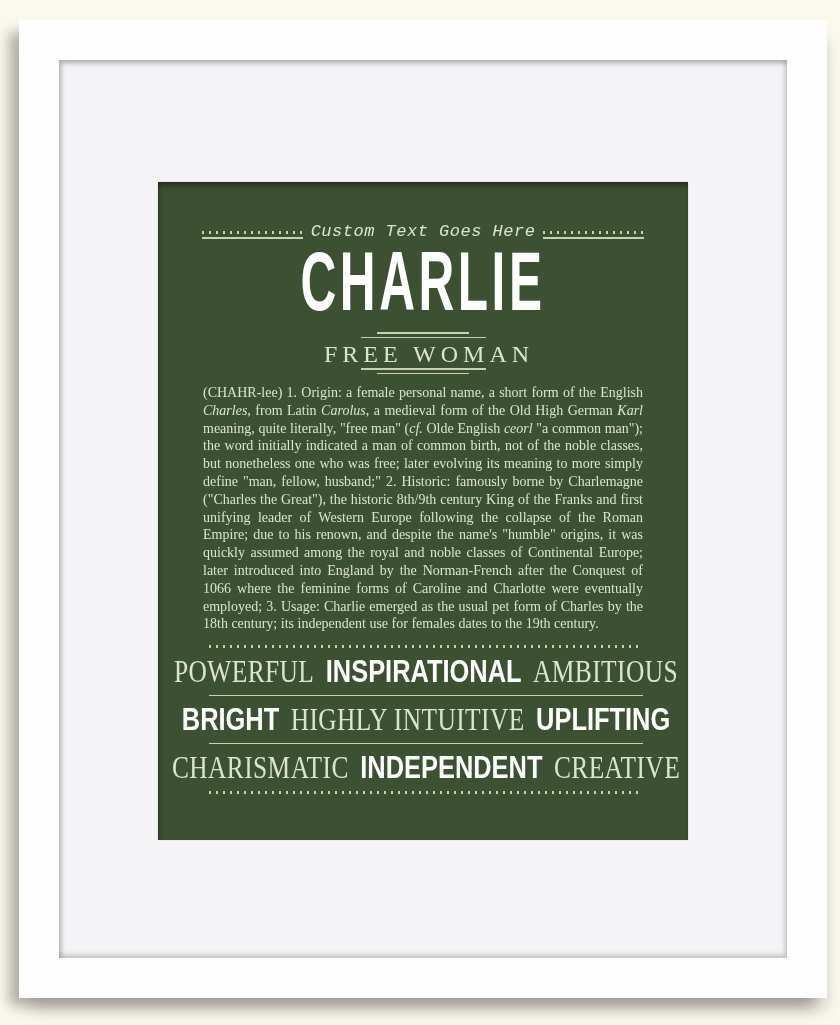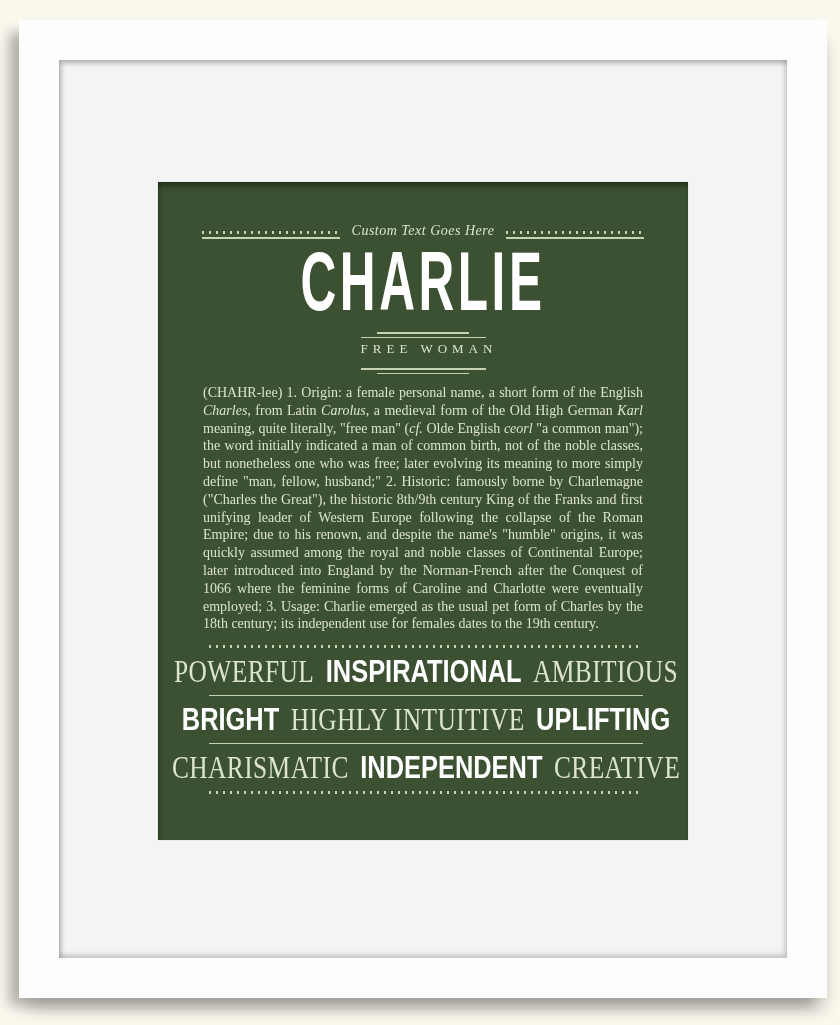--- a/index.html
+++ b/index.html
@@ -54,23 +54,23 @@
     align-items:center;
     justify-content:space-between;
   }
   .deco{width:138px;}
   .dots-row{
     height:3px;
     background:repeating-linear-gradient(to right,var(--rule-sage) 0 2.5px,transparent 2.5px 7px);
   }
   .rule-line{height:1.5px;margin-top:3px;background:var(--rule-sage);}
   .custom-text{
-    font-family:Liberation Serif, serif;
+    font-family:Liberation Mono, monospace;
     font-style:italic;
-    font-size:14px;
+    font-size:17px;
     letter-spacing:.5px;
     color:var(--text-sage);
     white-space:nowrap;
     padding:0 8px;
     transform:translateY(-4px);
   }
   
   .name{
     position:absolute;
     top:57px; left:0; right:0;
@@ -92,21 +92,21 @@
   .rule2.top{top:150px;}
   .rule2.bottom{top:186px;}
   .r{display:block;height:1.5px;background:var(--rule-sage);}
   .r.short{width:92px;}
   .r.long{width:125px;}
   .meaning{
     position:absolute;
     top:159px; left:0; right:0;
     text-align:center;
     font-family:"Liberation Serif", serif;
-    font-size:13px;
+    font-size:24px;
     letter-spacing:5px;
     padding-left:12px;
     color:var(--text-sage);
     white-space:nowrap;
   }
   
   .definition{
     position:absolute;
     top:202px; left:45px;
     width:440px;

